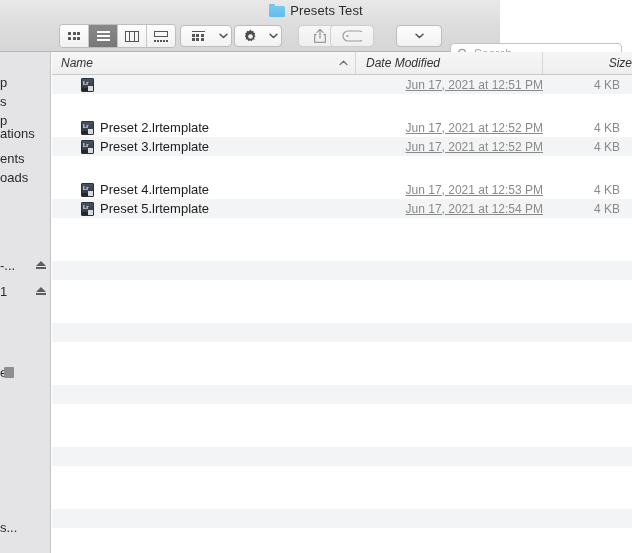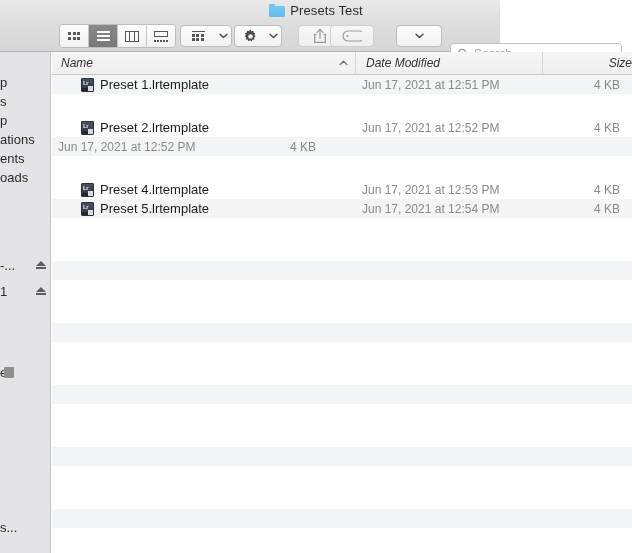--- a/index.html
+++ b/index.html
@@ -303,21 +303,22 @@
     color: #1d1d1d;
     white-space: nowrap;
     overflow: hidden;
   }
   .cell-date {
     width: 187px;
     box-sizing: border-box;
     padding-left: 6px;
     font-size: 12px;
     color: #8a8a8a;
-    text-align: left;
+    text-align: right;
+    text-decoration: underline;
   }
   .cell-size {
     width: 89px;
     box-sizing: border-box;
     padding-right: 12px;
     font-size: 12px;
     color: #8a8a8a;
     text-align: right;
   }
 
@@ -487,21 +488,21 @@
   <div id="sidebar">
       <div class="side-item" style="top: 18px;">
         <span class="side-label">p</span>
       </div>
       <div class="side-item" style="top: 37px;">
         <span class="side-label">s</span>
       </div>
       <div class="side-item" style="top: 56px;">
         <span class="side-label">p</span>
       </div>
-      <div class="side-item" style="top: 75px;">
+      <div class="side-item" style="top: 69px;">
         <span class="side-label">ations</span>
       </div>
       <div class="side-item" style="top: 94px;">
         <span class="side-label">ents</span>
       </div>
       <div class="side-item" style="top: 113px;">
         <span class="side-label">oads</span>
       </div>
       <div class="side-item" style="top: 201px;">
         <span class="side-label">-...</span>
@@ -546,38 +547,45 @@
     </div>
 
     <div id="rows">
         <div class="row even">
           <div class="cell-name">
             <span class="lr-icon">
               <span class="strip"></span>
               <span class="lr-text">Lr</span>
               <span class="dogear"></span>
             </span>
-            <span>Preset 1.lrtemplate</span>
           </div>
           <div class="cell-date">Jun 17, 2021 at 12:51 PM</div>
           <div class="cell-size">4 KB</div>
         </div>
         <div class="row odd">
           <div class="cell-name">
             <span class="lr-icon">
               <span class="strip"></span>
               <span class="lr-text">Lr</span>
               <span class="dogear"></span>
             </span>
             <span>Preset 2.lrtemplate</span>
           </div>
           <div class="cell-date">Jun 17, 2021 at 12:52 PM</div>
           <div class="cell-size">4 KB</div>
         </div>
         <div class="row even">
+          <div class="cell-name">
+            <span class="lr-icon">
+              <span class="strip"></span>
+              <span class="lr-text">Lr</span>
+              <span class="dogear"></span>
+            </span>
+            <span>Preset 3.lrtemplate</span>
+          </div>
           <div class="cell-date">Jun 17, 2021 at 12:52 PM</div>
           <div class="cell-size">4 KB</div>
         </div>
         <div class="row odd">
           <div class="cell-name">
             <span class="lr-icon">
               <span class="strip"></span>
               <span class="lr-text">Lr</span>
               <span class="dogear"></span>
             </span>

